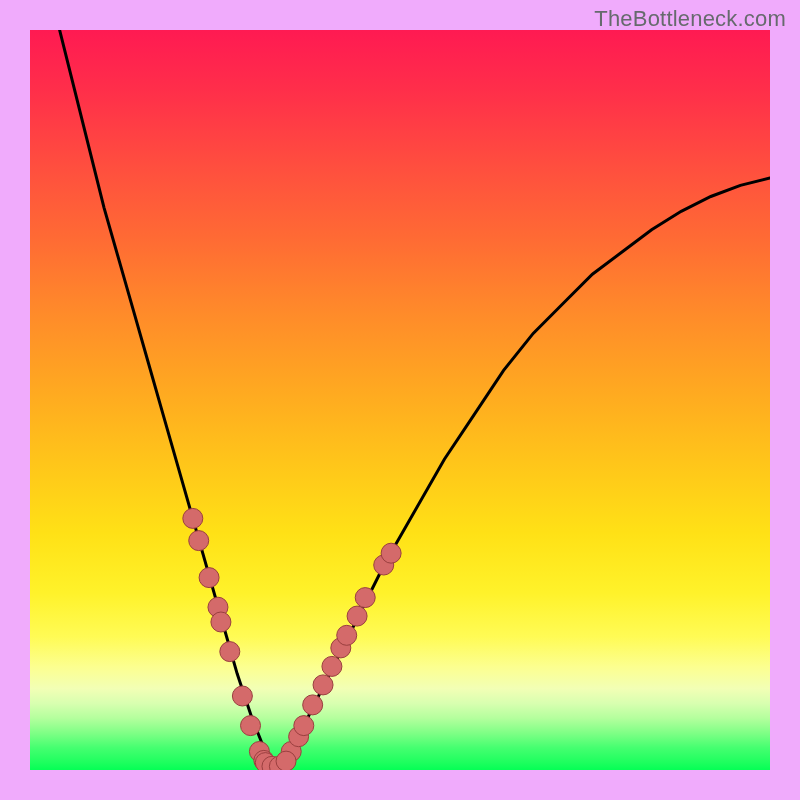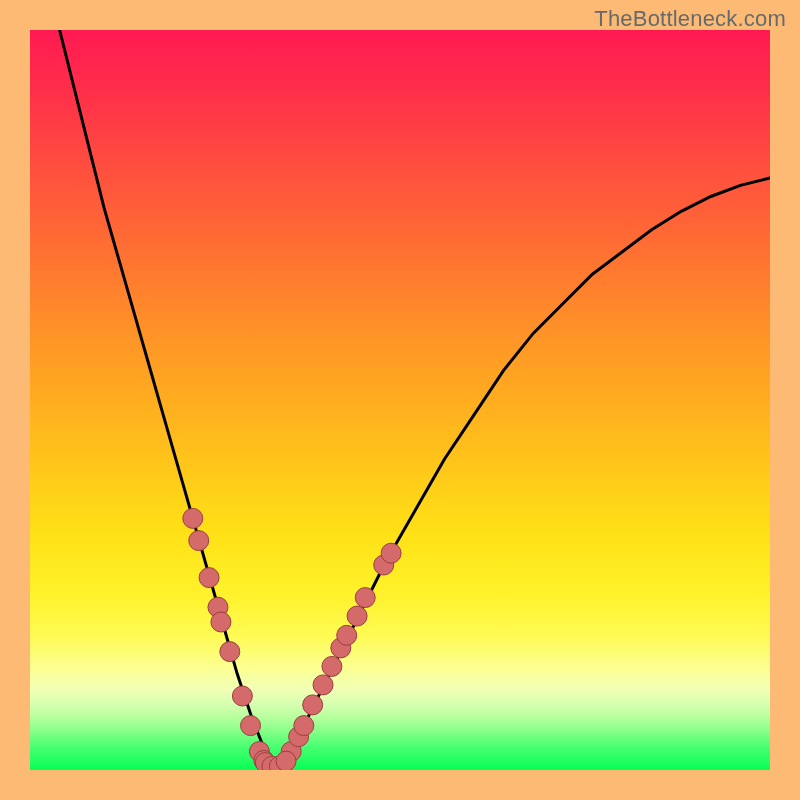--- a/index.html
+++ b/index.html
@@ -8,21 +8,21 @@
     width: 800px;
     height: 800px;
     background: #000;
     overflow: hidden;
     font-family: Arial, Helvetica, sans-serif;
   }
   .frame {
     position: relative;
     width: 800px;
     height: 800px;
-    background: #fdba74;
+    background: #f0abfc;
   }
   .plot-area {
     position: absolute;
     left: 30px;
     top: 30px;
     width: 740px;
     height: 740px;
     overflow: hidden;
   }
   

